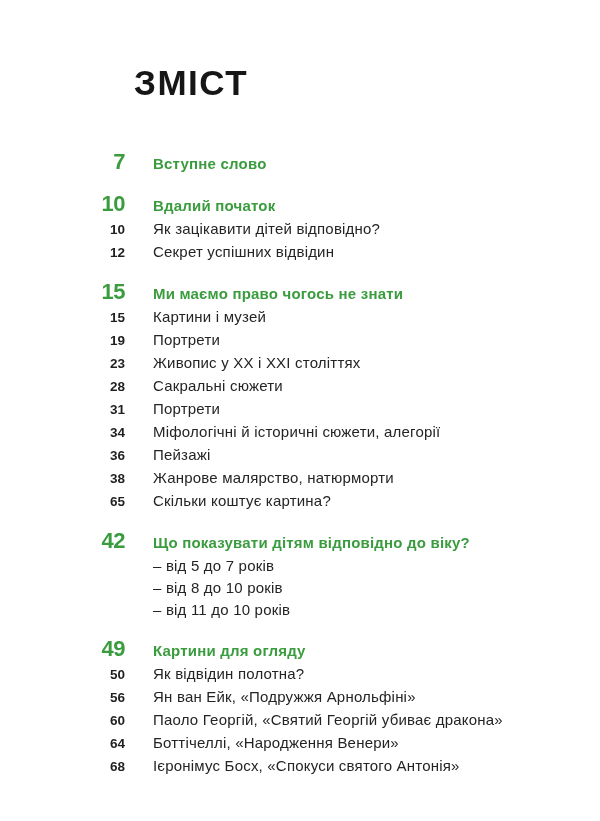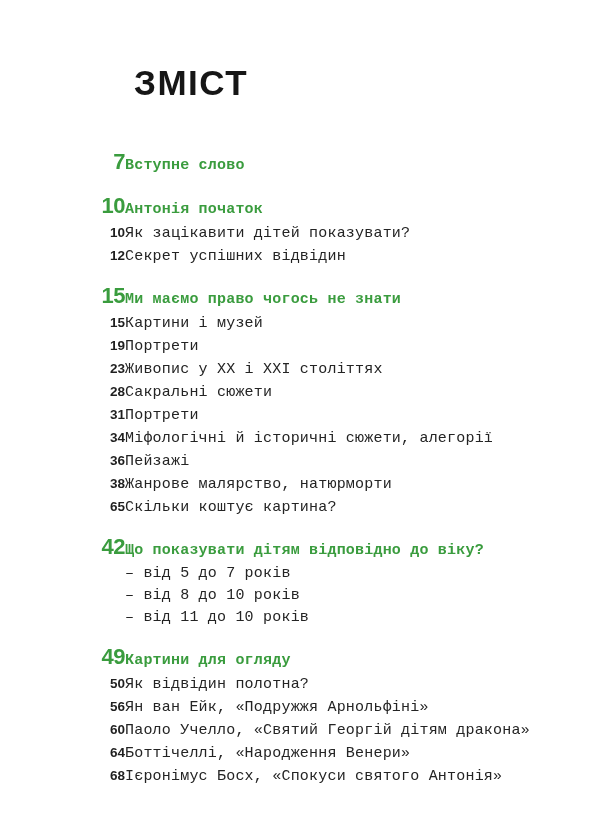--- a/index.html
+++ b/index.html
@@ -41,26 +41,25 @@
     font-weight: bold;
     font-size: 13.5px;
     color: #1f1f1f;
   }
   .header-row .num {
     font-size: 22px;
     letter-spacing: -0.5px;
     color: var(--accent);
   }
   .text {
-    margin-left: 0;
+    margin-left: 28px;
     font-size: 15px;
     letter-spacing: 0.2px;
     color: var(--ink);
     white-space: nowrap;
-    font-family: Liberation Mono, monospace;
   }
   .header-row .text {
     font-weight: bold;
     font-size: 15px;
     color: var(--accent);
   }
 </style>
 </head>
 <body>
 
@@ -71,26 +70,26 @@
     <div class="row header-row">
       <span class="num">7</span>
       <span class="text">Вступне слово</span>
     </div>
     <div class="items"></div>
   </div>
 
   <div class="section">
     <div class="row header-row">
       <span class="num">10</span>
-      <span class="text">Антонія початок</span>
+      <span class="text">Вдалий початок</span>
     </div>
     <div class="items">
   <div class="row item-row">
     <span class="num">10</span>
-    <span class="text">Як зацікавити дітей показувати?</span>
+    <span class="text">Як зацікавити дітей відповідно?</span>
   </div>
 
   <div class="row item-row">
     <span class="num">12</span>
     <span class="text">Секрет успішних відвідин</span>
   </div>
 </div>
   </div>
 
   <div class="section">
@@ -181,21 +180,21 @@
   </div>
 
 
   <div class="row item-row">
     <span class="num">56</span>
     <span class="text">Ян ван Ейк, «Подружжя Арнольфіні»</span>
   </div>
 
   <div class="row item-row">
     <span class="num">60</span>
-    <span class="text">Паоло Учелло, «Святий Георгій дітям дракона»</span>
+    <span class="text">Паоло Георгій, «Святий Георгій убиває дракона»</span>
   </div>
 
   <div class="row item-row">
     <span class="num">64</span>
     <span class="text">Боттічеллі, «Народження Венери»</span>
   </div>
 
   <div class="row item-row">
     <span class="num">68</span>
     <span class="text">Ієронімус Босх, «Спокуси святого Антонія»</span>

